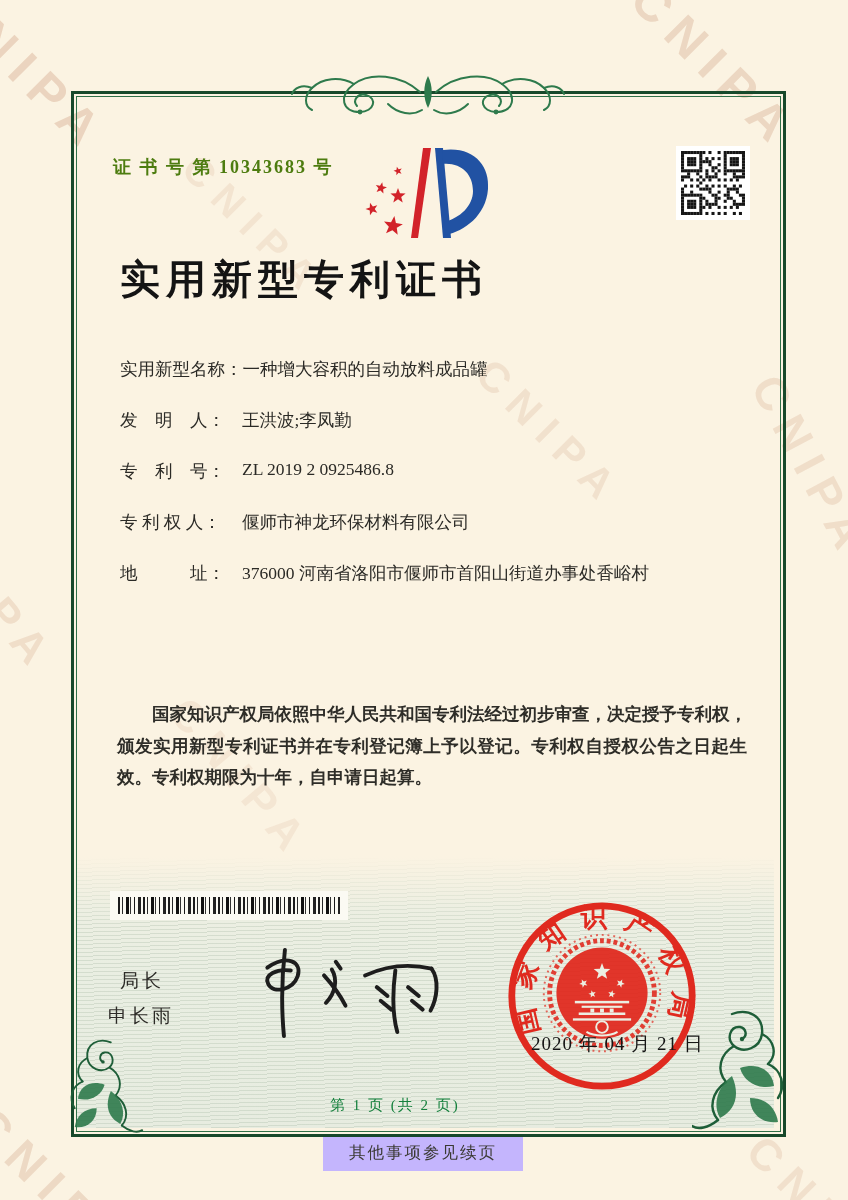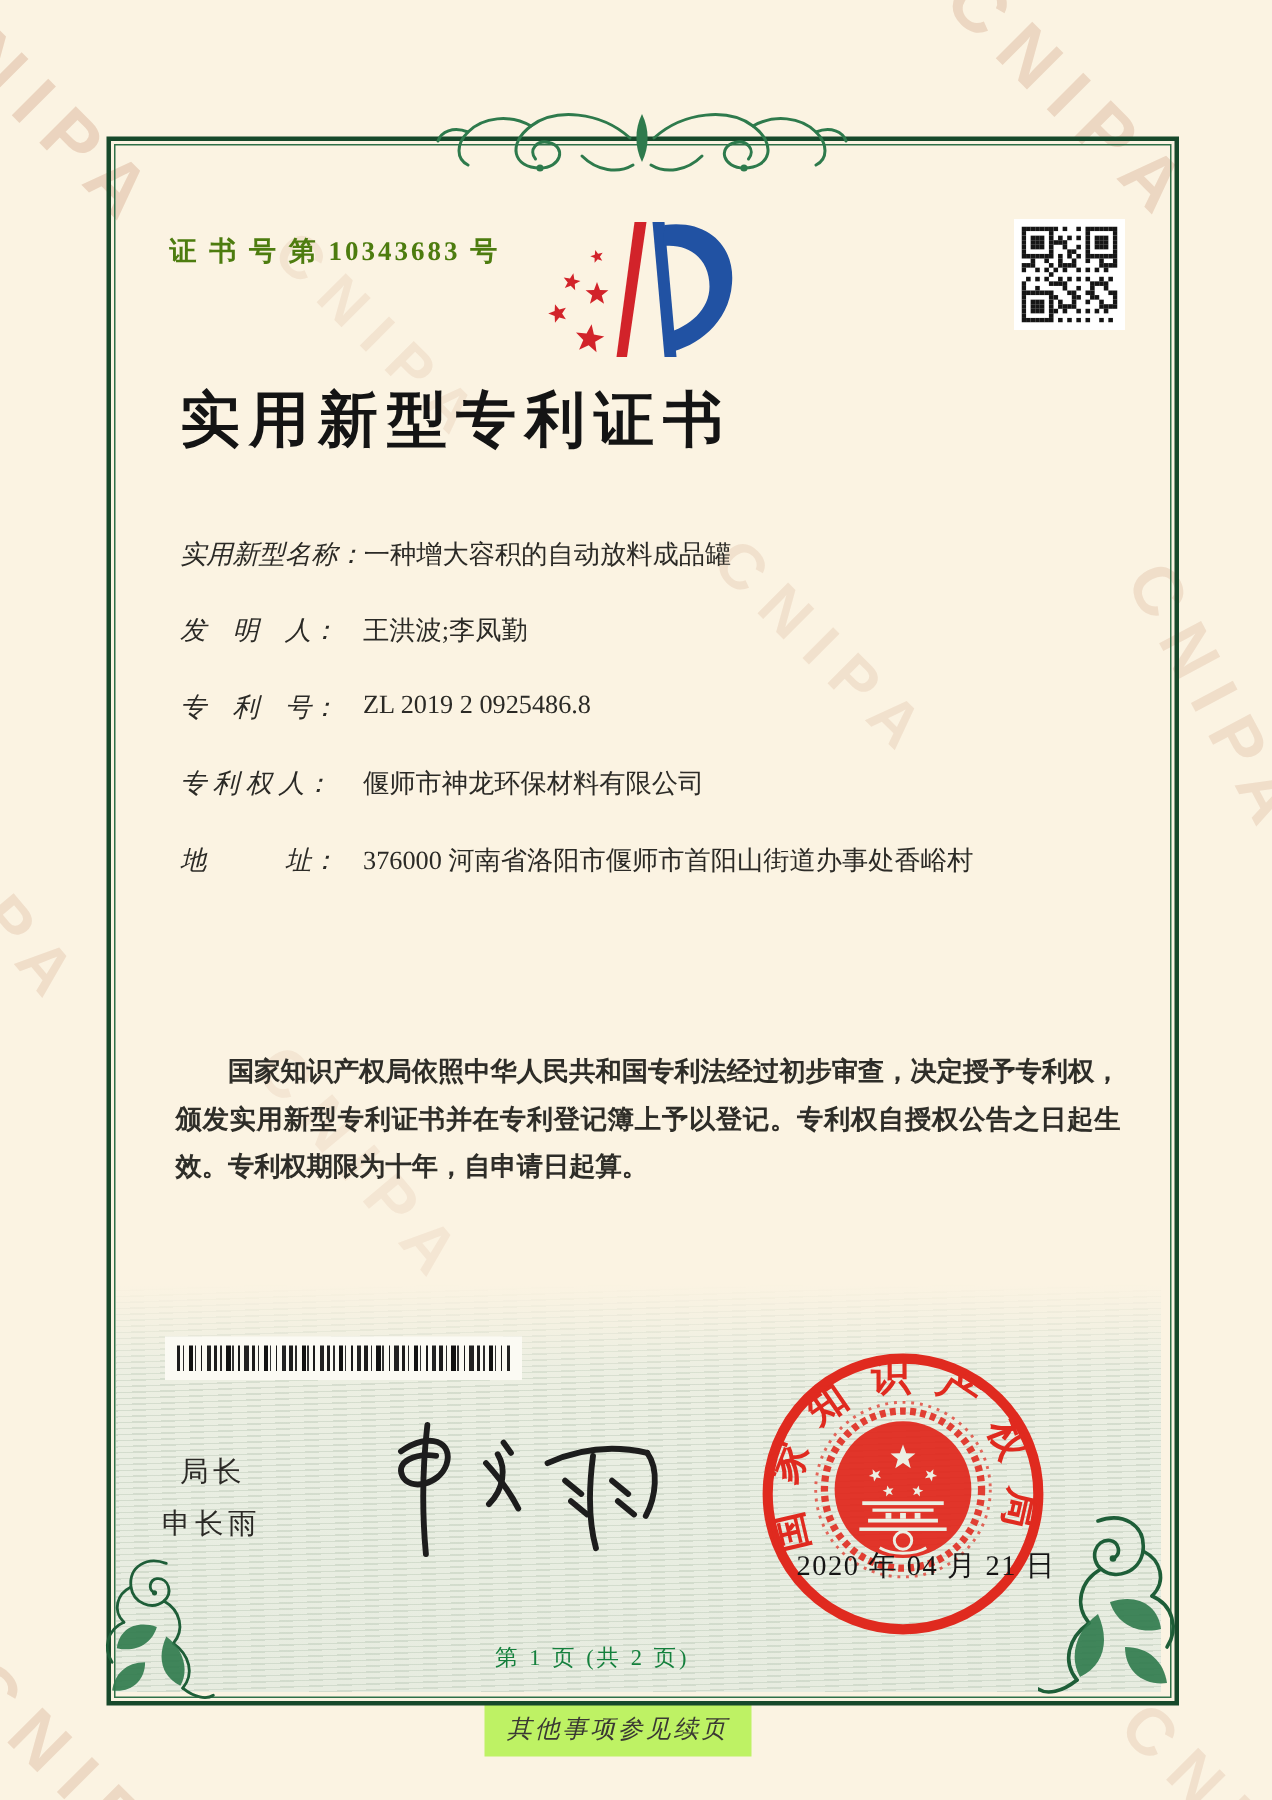--- a/index.html
+++ b/index.html
@@ -33,21 +33,21 @@
   .cert-no{position:absolute;left:113px;top:155px;z-index:3;font-size:18px;letter-spacing:2px;color:#4d7c0f;font-weight:bold;}
   .logo{position:absolute;left:352px;top:134px;width:140px;height:112px;z-index:3;}
   .qr{position:absolute;left:676px;top:146px;width:74px;height:74px;background:#fff;
       padding:5px;box-sizing:border-box;z-index:3;}
   .qr svg{display:block;width:64px;height:64px;}
   .title{position:absolute;left:120px;top:252px;width:600px;z-index:3;
          font-size:40px;font-weight:bold;letter-spacing:6px;color:#141414;}
   
   .fields{position:absolute;left:120px;top:357px;width:580px;z-index:3;font-size:17.5px;}
   .f-row{height:51px;display:flex;align-items:flex-start;}
-  .f-label{display:inline-block;min-width:122px;white-space:nowrap;font-style:italic;}
+  .f-label{display:inline-block;min-width:122px;white-space:nowrap;}
   .f-value{white-space:nowrap;}
   .grant-row{position:absolute;left:120px;top:663px;width:620px;z-index:3;font-size:17.5px;white-space:nowrap;}
   .grant-right{position:absolute;left:316px;top:0;}
   
   .body-text{position:absolute;left:117px;top:699px;width:630px;z-index:3;
              font-size:17.5px;line-height:31.5px;text-align:justify;color:#2e2d28;}
   .body-text p{margin:0;text-indent:2em;font-weight:bold;}
   
   .barcode-box{position:absolute;left:110px;top:891px;padding:6px 8px;background:#fbfaf3;z-index:3;}
   .barcode{width:222px;height:17px;
@@ -58,22 +58,22 @@
   
   .sig-role{position:absolute;left:120px;top:968px;z-index:3;font-size:19px;letter-spacing:3px;}
   .sig-name{position:absolute;left:108px;top:1003px;z-index:3;font-size:19px;letter-spacing:3px;}
   .sig-hand{position:absolute;left:238px;top:942px;width:215px;height:102px;z-index:3;}
   
   .seal{position:absolute;left:505px;top:899px;width:194px;height:194px;z-index:4;opacity:.96;}
   .seal-date{position:absolute;left:531px;top:1031px;z-index:6;font-size:19px;
              letter-spacing:1px;color:#151515;white-space:nowrap;}
   
   .page-info{position:absolute;left:330px;top:1096px;z-index:3;font-size:15px;letter-spacing:2px;color:#15803d;}
-  .note-box{position:absolute;left:323px;top:1135px;z-index:3;background:#bef264;
-            padding:7px 15px;font-size:16.5px;letter-spacing:2px;color:#3a3933;font-style:italic;}
+  .note-box{position:absolute;left:323px;top:1135px;z-index:3;background:#c4b5fd;
+            padding:7px 26px;font-size:16.5px;letter-spacing:2px;color:#3a3933;}
   
   .orn-top{position:absolute;left:288px;top:64px;width:280px;height:56px;z-index:5;}
   .orn-bl{position:absolute;left:52px;top:1036px;width:102px;height:102px;z-index:5;}
   .orn-br{position:absolute;left:692px;top:1006px;width:100px;height:130px;z-index:5;transform:scaleX(-1);}
 </style>
 </head>
 <body>
 
 <div class="page">
 

